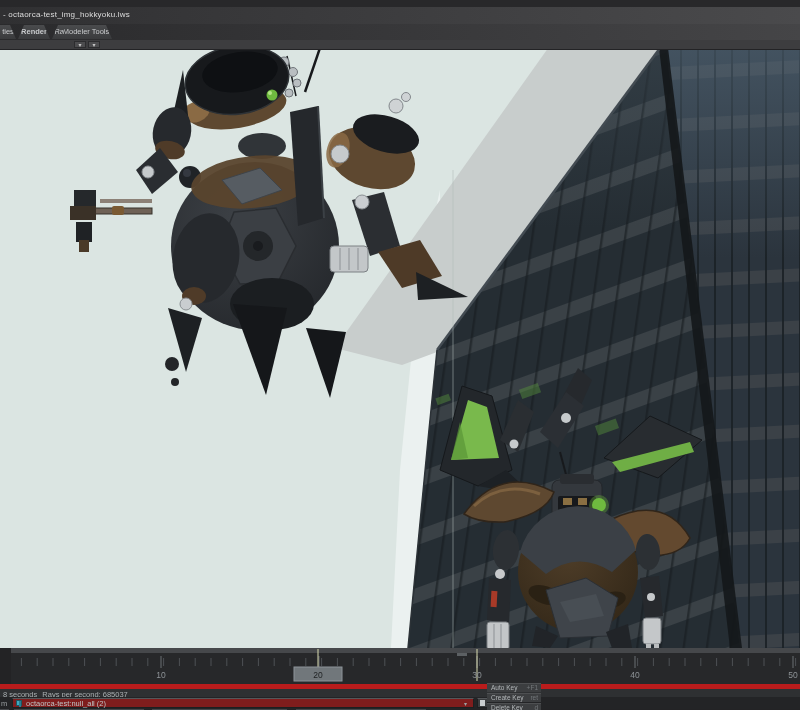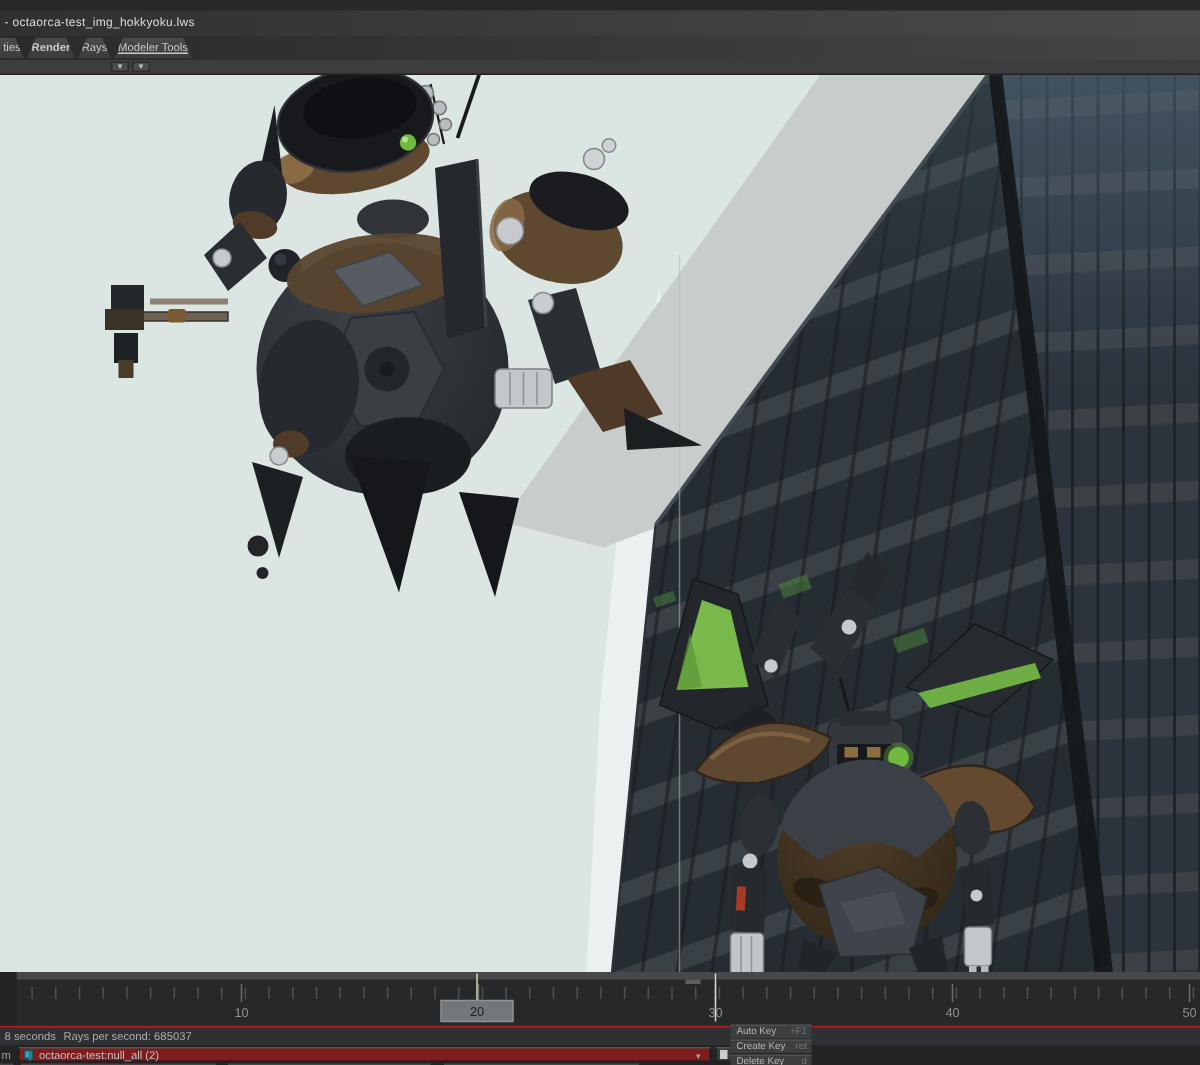--- a/index.html
+++ b/index.html
@@ -23,21 +23,21 @@
   #toolbar-strip{left:0;top:40px;width:800px;height:10px;background:#3d3d3f;border-bottom:1px solid #232325;box-sizing:border-box;}
   .mini-drop{position:absolute;top:1px;width:12px;height:7px;background:#4c4c4e;border:1px solid #2c2c2e;
     color:#c5c5c5;font-size:6px;line-height:6px;text-align:center;box-sizing:border-box;}
 
   
   #viewport{left:0;top:50px;width:800px;height:598px;background:#dbe5e2;}
 
   
   #timeline{left:0;top:648px;width:800px;height:36px;background:#27282a;margin-left:11px;}
   
-  #status-bar{left:0;top:684px;width:800px;height:13px;background:#2e3032;border-top:1px solid #b91c1c;box-sizing:border-box;
+  #status-bar{left:0;top:684px;width:800px;height:13px;background:#2e3032;border-top:5px solid #b91c1c;box-sizing:border-box;
     color:#a9aeb0;font-size:7.5px;line-height:12px;}
   #status-bar span{margin-left:3px;}
   
   #item-bar{left:0;top:697px;width:800px;height:12px;background:#232426;color:#9a9fa1;font-size:7.5px;}
   #item-prefix{position:absolute;left:1px;top:2px;}
   #item-dropdown{position:absolute;left:12px;top:1px;width:462px;height:10px;background:#7f1d1d;
     border:1px solid #1d1f20;border-top-color:#54575a;box-sizing:border-box;color:#bfc3c5;}
   #item-dropdown .lbl{position:absolute;left:13px;top:0px;font-size:7.5px;line-height:9px;white-space:nowrap;}
   #null-icon{position:absolute;left:3px;top:1px;width:6px;height:6px;background:#3fa9c0;border:1px solid #1f5560;box-sizing:border-box;}
   #null-icon i{position:absolute;right:0;top:0;width:2px;height:6px;background:#2a7econtent;background:#2a7e92;display:block;}
@@ -64,21 +64,21 @@
 
   <div class="abs" id="title-bar">
     <div class="topedge"></div>
     <div id="title-text">- octaorca-test_img_hokkyoku.lws</div>
   </div>
 
   <div class="abs" id="tab-bar">
     <div class="tab partial" style="left:0;width:16px;">ties</div>
     <div class="tab" style="left:18px;width:32px;font-weight:bold;">Render</div>
     <div class="tab" style="left:52px;width:22px;">Rays</div>
-    <div class="tab" style="left:76px;width:52px;text-decoration:underline;">Modeler Tools</div>
+    <div class="tab" style="left:60px;width:52px;">Modeler Tools</div>
   </div>
 
   <div class="abs" id="toolbar-strip">
     <div class="mini-drop" style="left:74px;">
       <span>▾</span>
     </div>
     <div class="mini-drop" style="left:88px;">
       <span>▾</span>
     </div>
   </div>

